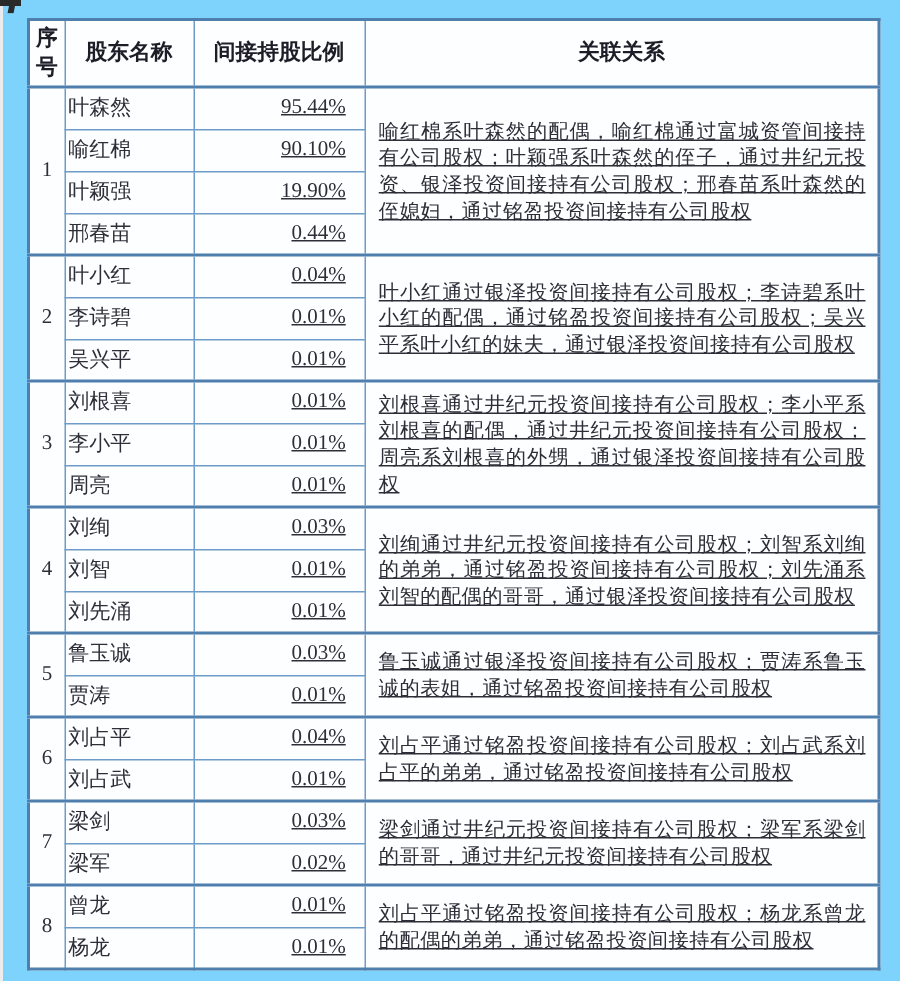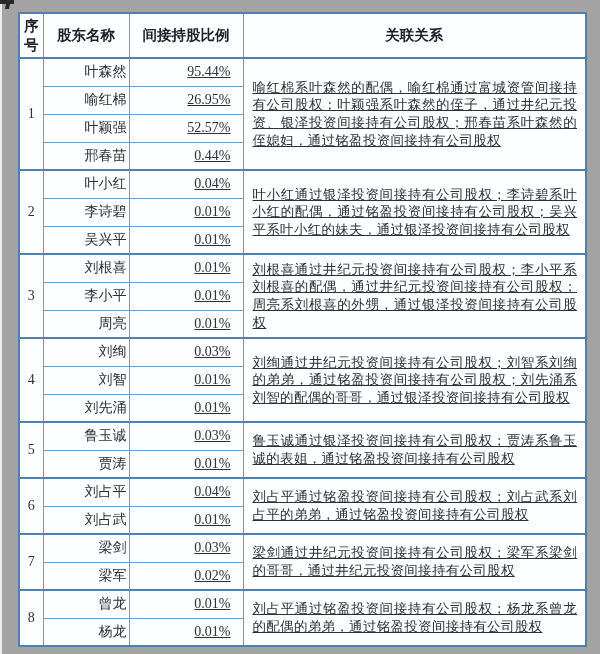--- a/index.html
+++ b/index.html
@@ -3,21 +3,21 @@
 <meta charset="utf-8">
 <style>
   * { margin:0; padding:0; box-sizing:border-box; }
   html,body { width:600px; height:654px; }
   body {
     background:#fbfbfc;
     font-family:"Liberation Serif","DejaVu Serif",serif;
   }
   .page {
     position:relative; width:600px; height:654px;
-    background:#a3a3a3; overflow:hidden;
+    background:#7dd3fc; overflow:hidden;
   }
   .corner-artifact {
     position:absolute; left:0; top:0; width:14px; height:9px;
     background:#2a2a2a;
     clip-path:polygon(0 0,14px 0,14px 4px,10px 4px,9px 9px,5px 9px,6px 4px,0 4px);
   }
   table.sh-table {
     position:absolute; left:18px; top:12px; width:567px;
     border-collapse:collapse; table-layout:fixed;
     background:#fdfeff;
@@ -37,21 +37,21 @@
     text-align:center;
     vertical-align:middle;
     padding:0;
     line-height:1.25;
   }
   td.seq-cell {
     text-align:center; vertical-align:middle;
     font-size:14px; padding:0;
   }
   td.name-cell {
-    text-align:right; vertical-align:middle;
+    text-align:left; vertical-align:middle;
     font-size:14px; height:28px; padding:0 2px;
   }
   td.ratio-cell {
     text-align:right; vertical-align:middle;
     font-size:14px; padding:0 12px 0 2px;text-decoration:underline;
   }
   td.relation-cell {
     font-size:13.5px; line-height:17.6px;
     text-align:justify; vertical-align:middle;
     padding:4px 8px 4px 9px;
@@ -93,25 +93,25 @@
     </thead>
     <tbody>
         <tr class="group-start">
           <td class="seq-cell" rowspan="4">1</td>
           <td class="name-cell">叶森然</td>
           <td class="ratio-cell">95.44%</td>
           <td class="relation-cell" rowspan="4">喻红棉系叶森然的配偶，喻红棉通过富城资管间接持有公司股权；叶颖强系叶森然的侄子，通过井纪元投资、银泽投资间接持有公司股权；邢春苗系叶森然的侄媳妇，通过铭盈投资间接持有公司股权</td>
         </tr>
         <tr class="sub-row">
           <td class="name-cell">喻红棉</td>
-          <td class="ratio-cell">26.95%</td>
+          <td class="ratio-cell">90.10%</td>
         </tr>
         <tr class="sub-row">
           <td class="name-cell">叶颖强</td>
-          <td class="ratio-cell">52.57%</td>
+          <td class="ratio-cell">19.90%</td>
         </tr>
         <tr class="sub-row">
           <td class="name-cell">邢春苗</td>
           <td class="ratio-cell">0.44%</td>
         </tr>
         <tr class="group-start">
           <td class="seq-cell" rowspan="3">2</td>
           <td class="name-cell">叶小红</td>
           <td class="ratio-cell">0.04%</td>
           <td class="relation-cell" rowspan="3">叶小红通过银泽投资间接持有公司股权；李诗碧系叶小红的配偶，通过铭盈投资间接持有公司股权；吴兴平系叶小红的妹夫，通过银泽投资间接持有公司股权</td>

